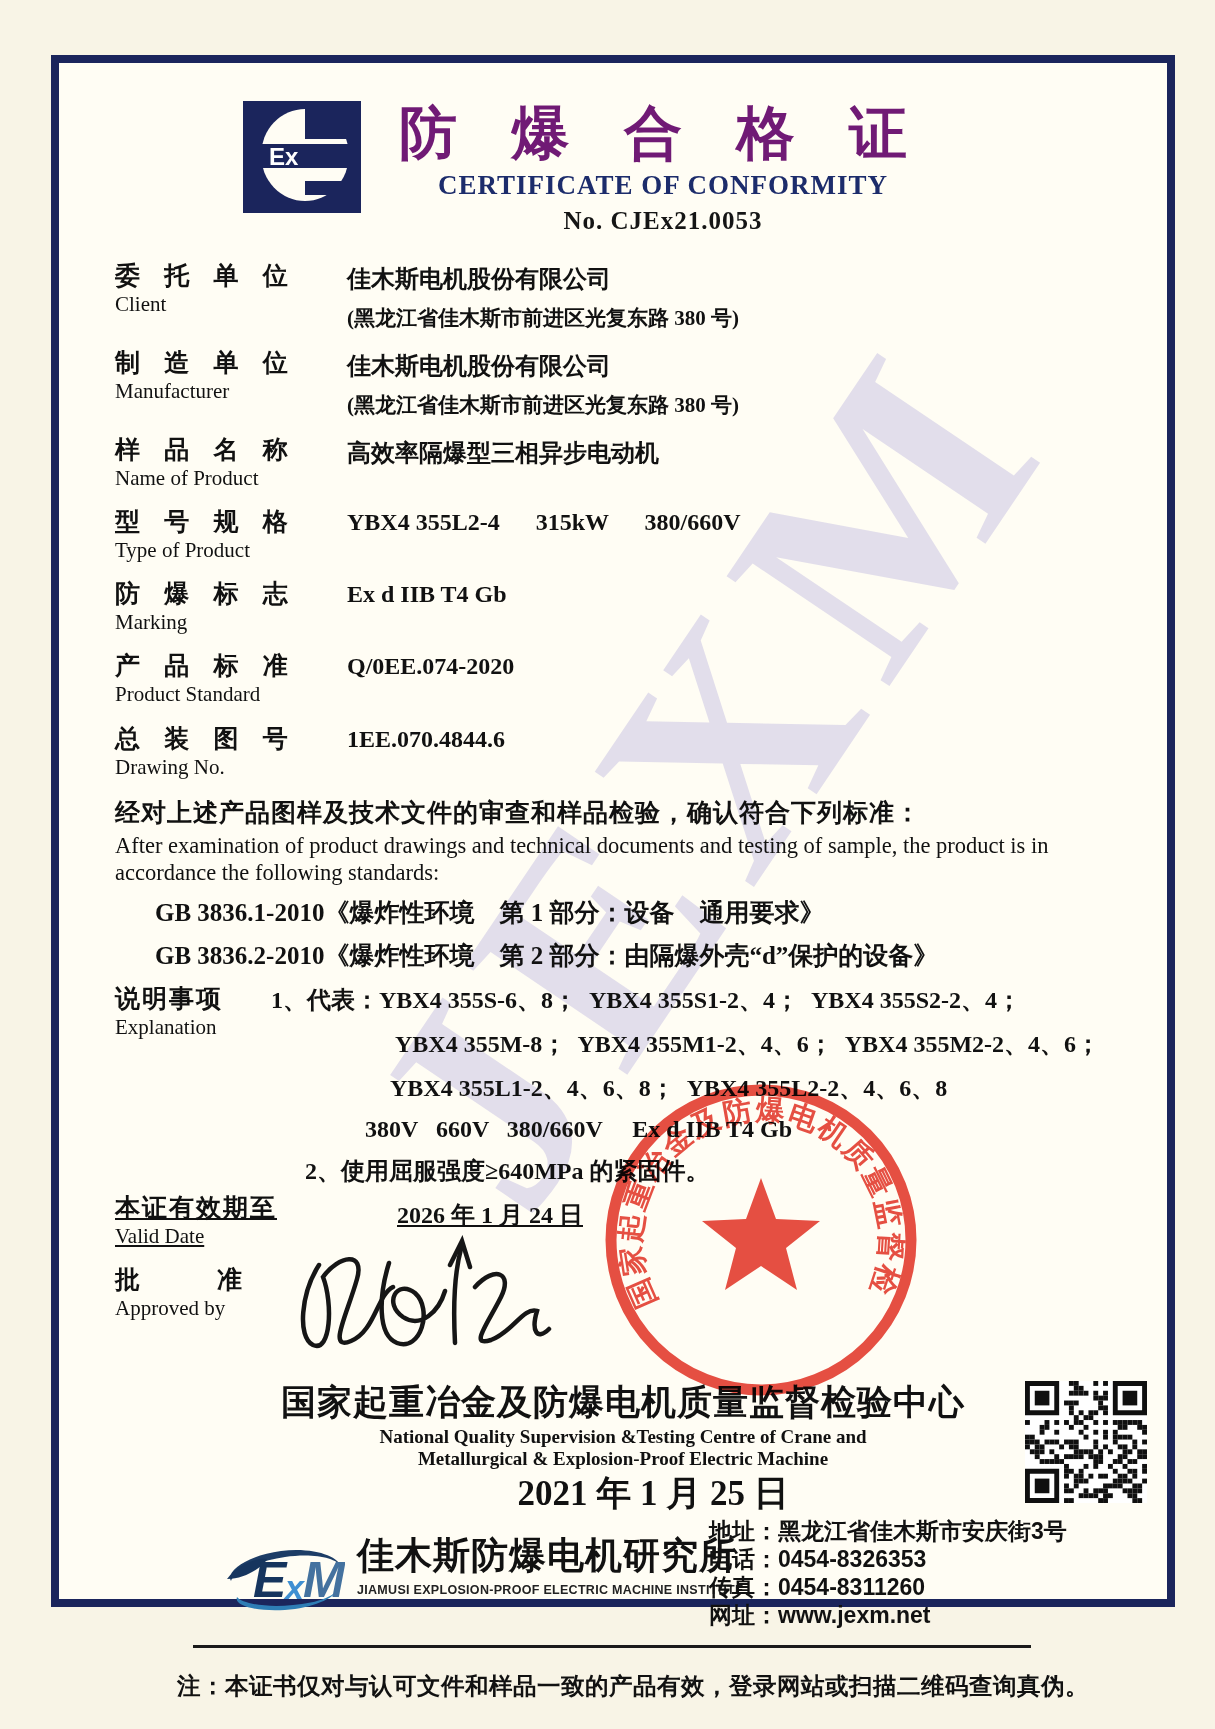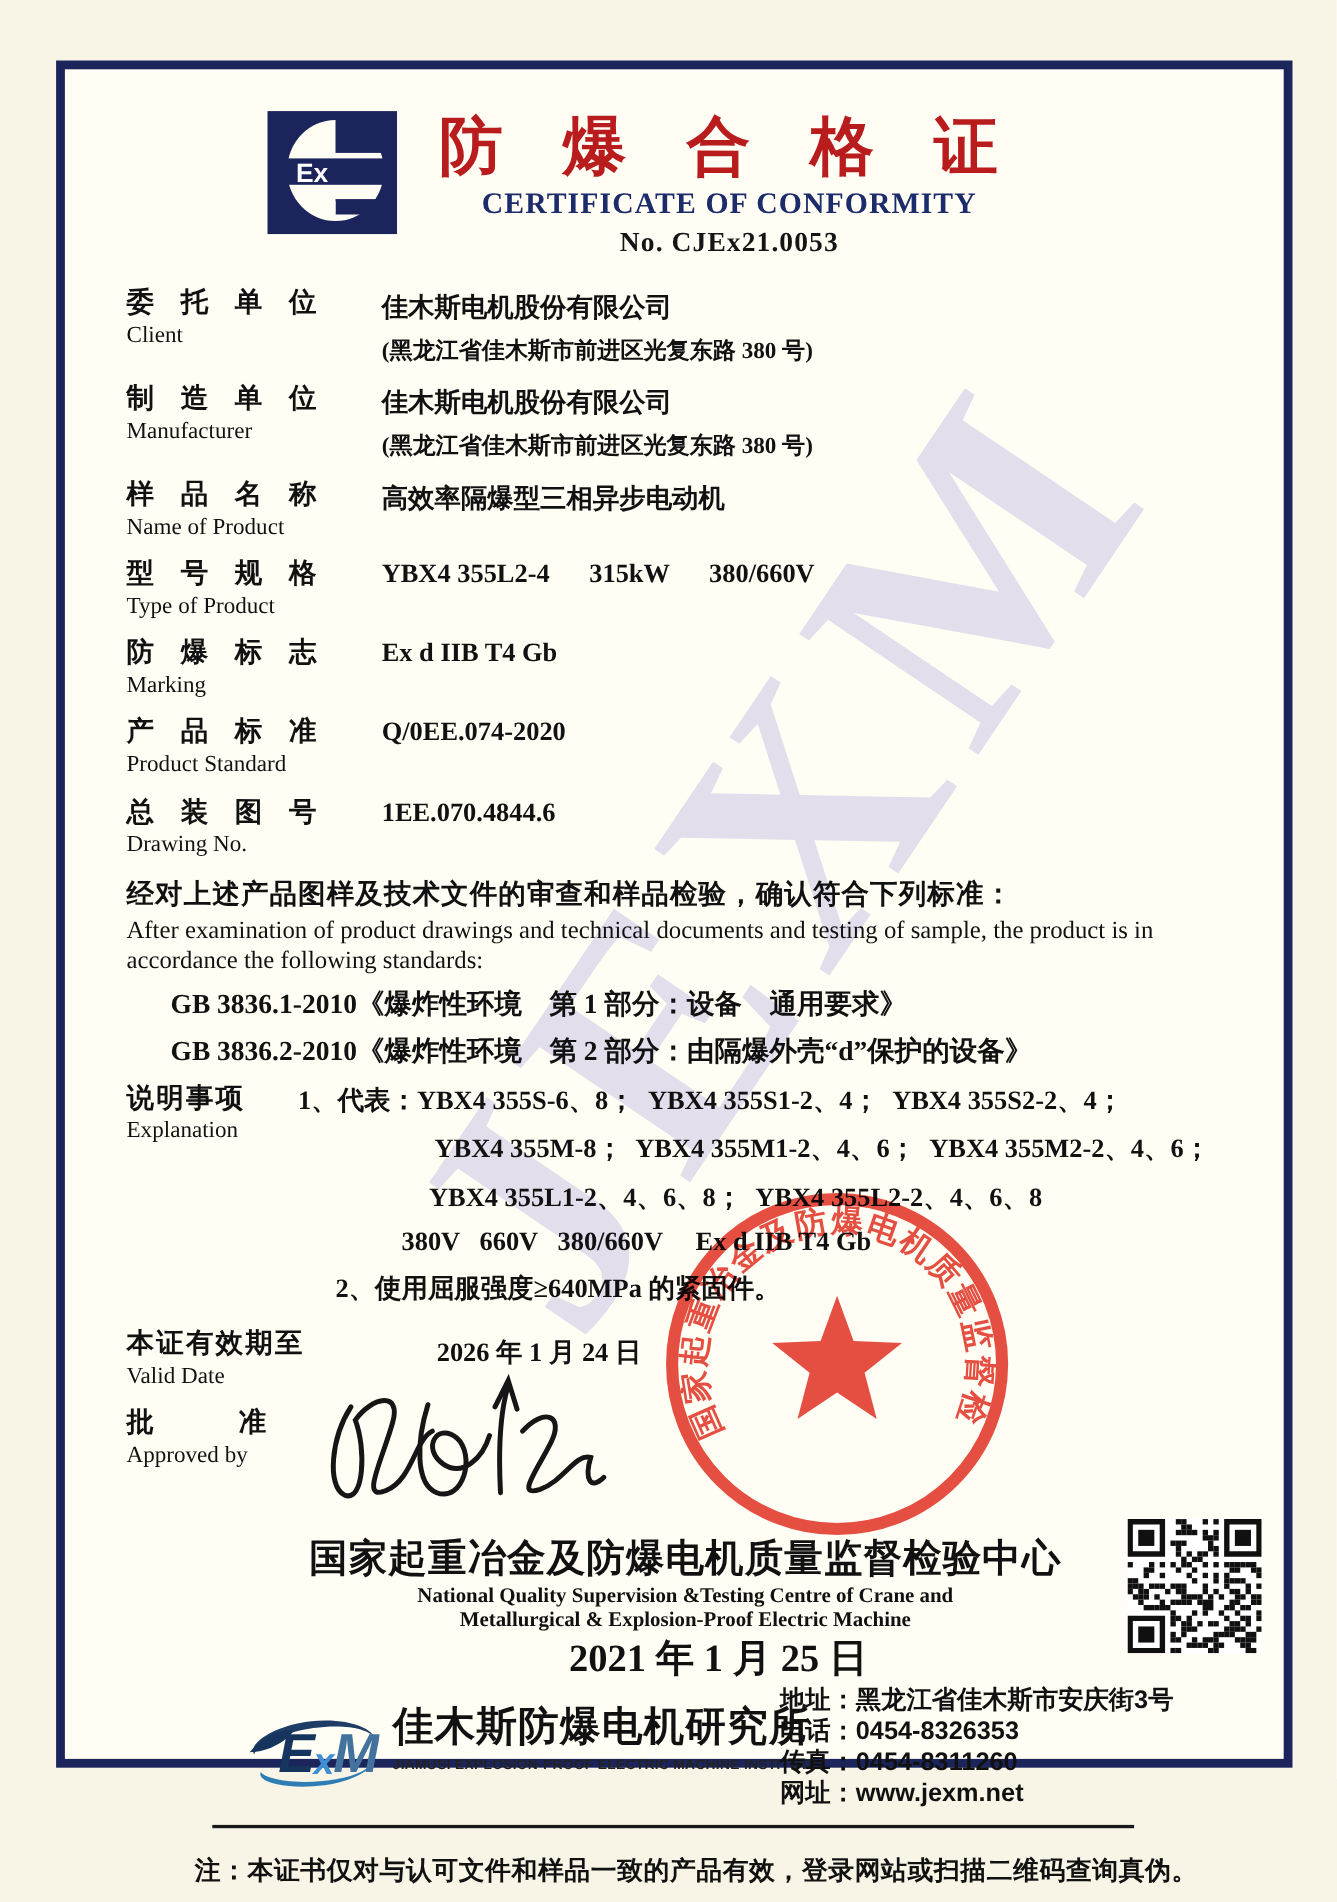--- a/index.html
+++ b/index.html
@@ -34,21 +34,21 @@
   }
 
   .content{position:relative;z-index:2;}
 
   
   .header{display:flex;align-items:flex-start;margin-left:128px;margin-top:8px;}
   .logo{width:118px;height:112px;flex:none;}
   .header-text{margin-left:22px;width:560px;text-align:center;}
   .title-cn{
     font-family:"Liberation Serif","DejaVu Serif",serif;
-    font-size:58px;font-weight:900;color:#b91c1c;letter-spacing:20px;line-height:1.15;
+    font-size:58px;font-weight:900;color:#701a75;letter-spacing:20px;line-height:1.15;
     white-space:nowrap;
   }
   .title-en{
     font-family:"Liberation Serif","DejaVu Serif",serif;
     font-size:27px;font-weight:bold;color:#1c2c6b;letter-spacing:1px;margin-top:2px;
     white-space:nowrap;
     text-align:center;
   }
   .cert-no{
     font-family:"Liberation Serif","DejaVu Serif",serif;
@@ -75,21 +75,21 @@
   .expl .lab{width:130px;}
   .expl-lines{flex:1;}
   .expl-l{font-size:24px;font-weight:bold;white-space:pre-wrap;}
   .expl-l1{margin-left:26px;}
   .expl-l2{margin-left:150px;margin-top:12px;}
   .expl-l3{margin-left:145px;margin-top:12px;}
   .expl-l4{margin-left:120px;margin-top:12px;}
   .expl-l5{margin-left:60px;margin-top:12px;}
 
   
-  .valid{margin-top:20px;}
+  .valid{margin-top:6px;text-decoration:underline;}
   .valid .val{padding-top:6px;padding-left:50px;}
   .approve{margin-top:4px;height:120px;position:relative;}
   .signature{position:absolute;left:170px;top:-30px;}
 
   
   .orgblock{text-align:center;margin-top:-6px;font-family:"Liberation Serif","DejaVu Serif",serif;position:relative;}
   .org-cn{font-size:35px;font-weight:bold;letter-spacing:1px;}
   .org-en{font-size:19px;font-weight:bold;line-height:1.15;}
   .org-date{font-size:35px;font-weight:bold;margin-left:60px;}
   .stamp{position:absolute;left:537px;top:1012px;width:330px;height:330px;z-index:3;mix-blend-mode:multiply;opacity:0.9;}

